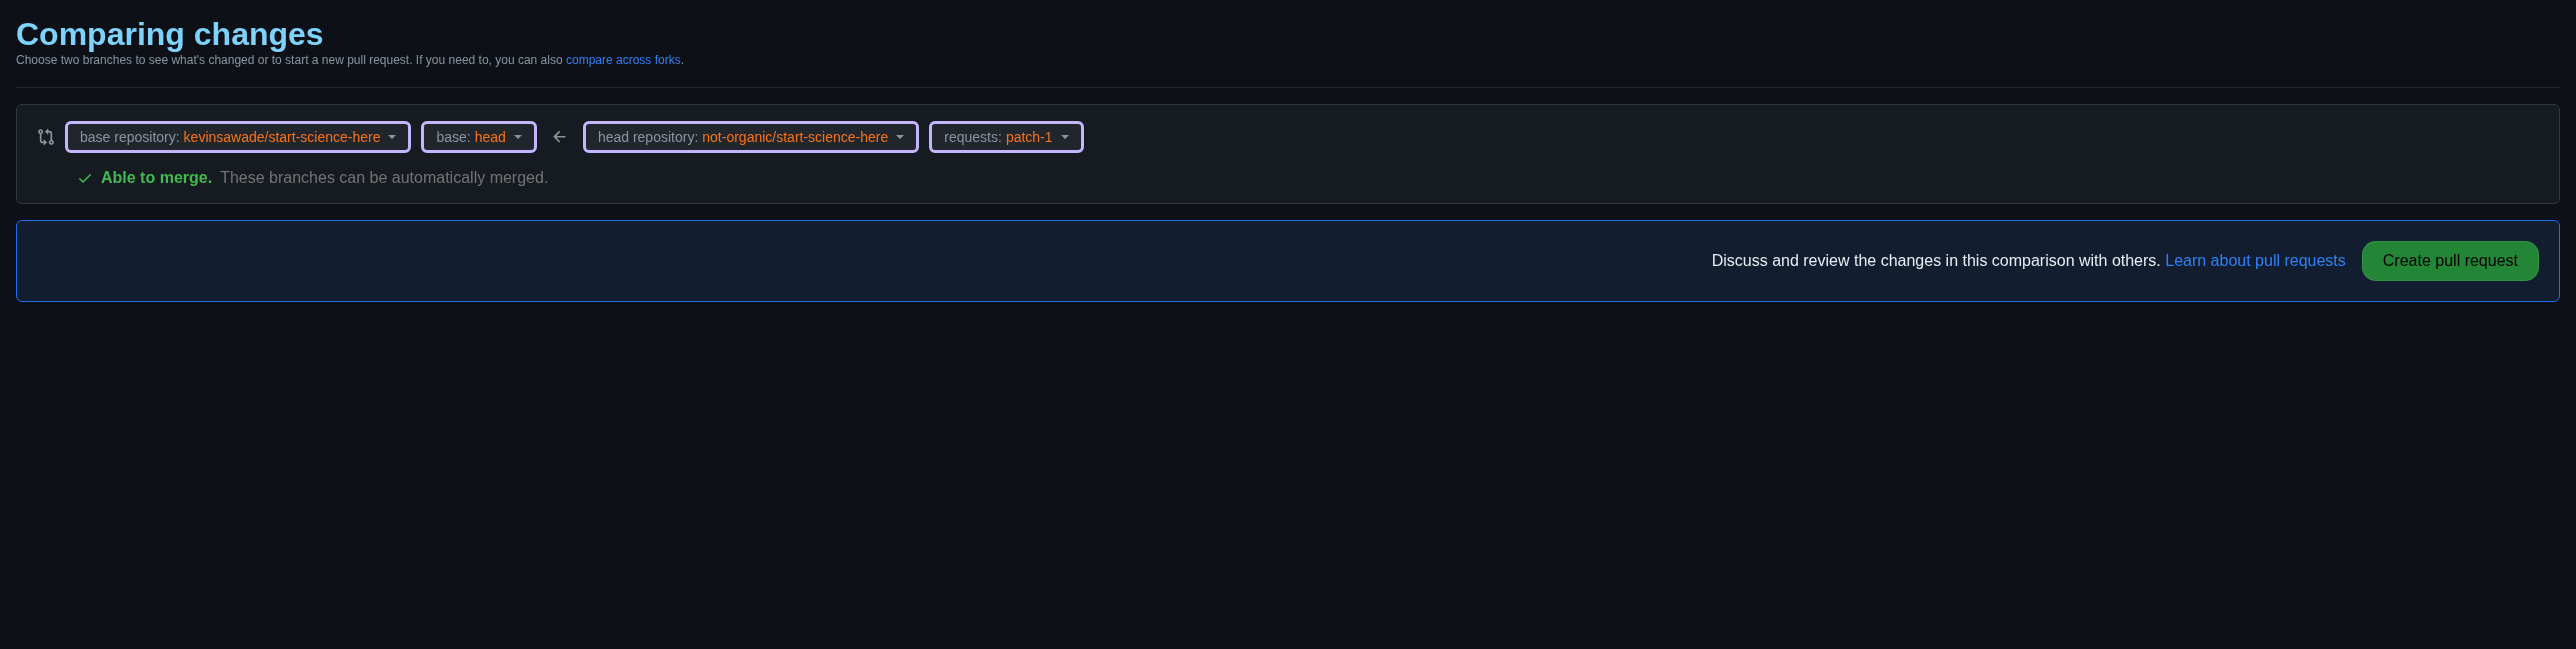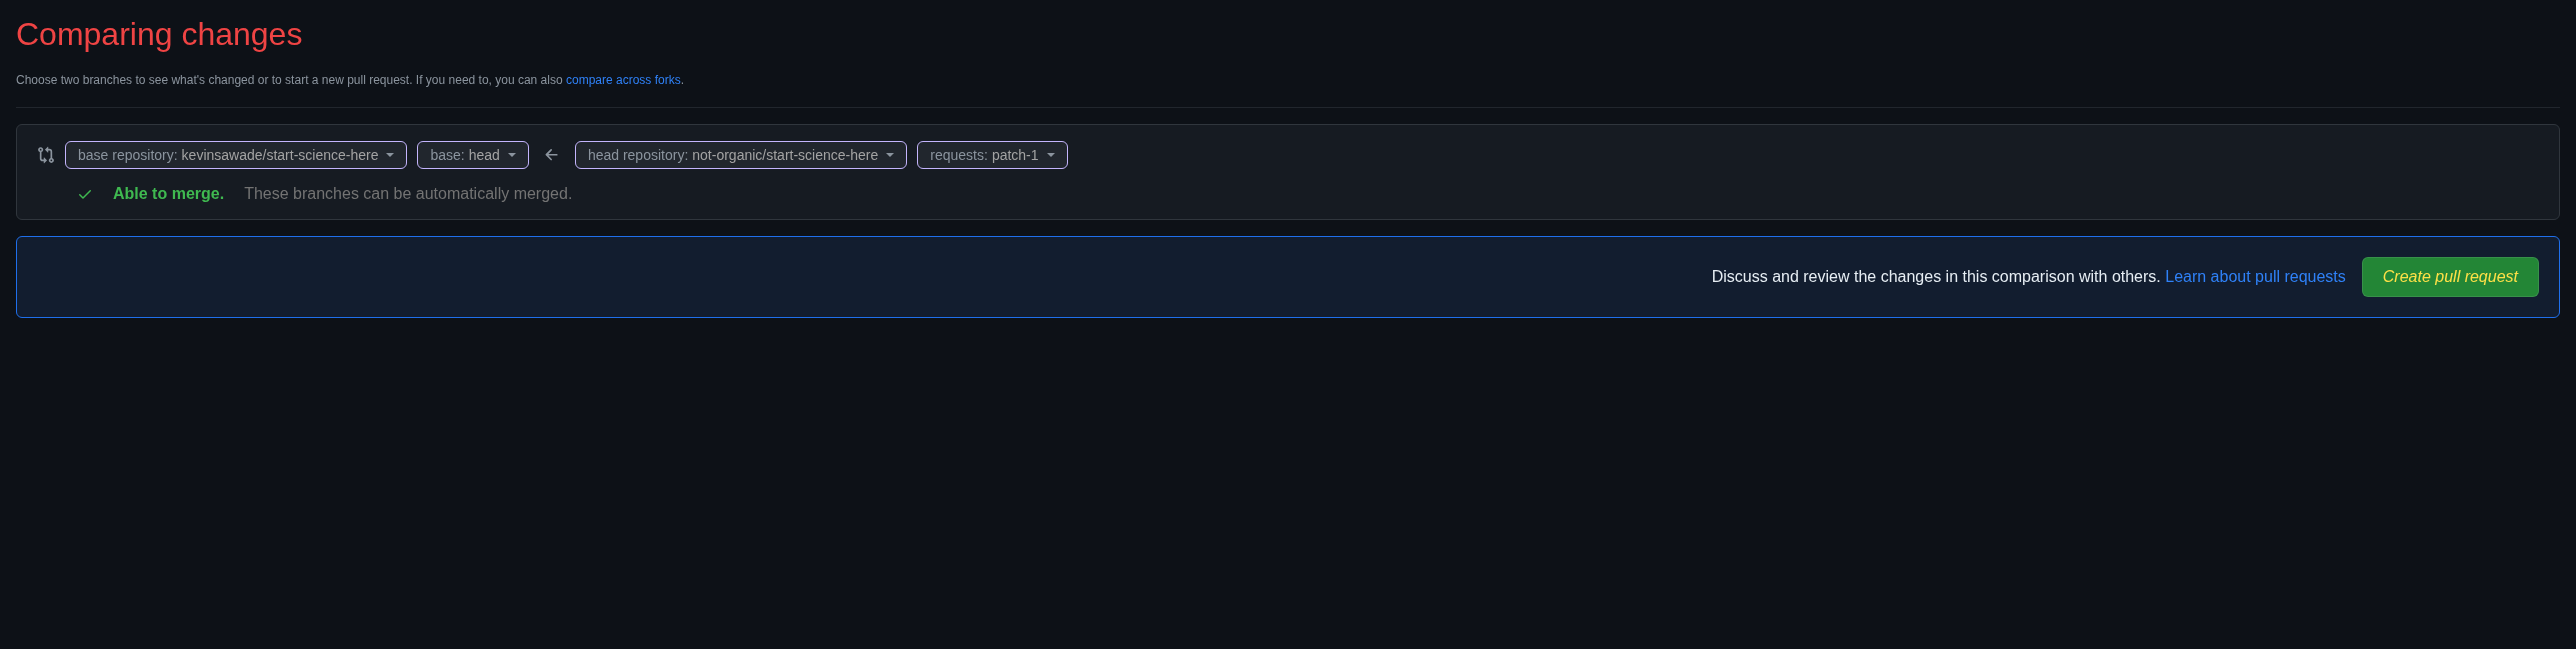--- a/index.html
+++ b/index.html
@@ -9,23 +9,23 @@
     }
     body {
       background-color: #0d1117;
       color: #e6edf3;
       font-family: -apple-system, BlinkMacSystemFont, "Segoe UI", Helvetica, Arial, sans-serif;
       font-size: 14px;
       padding: 16px;
     }
     .page-title {
       font-size: 32px;
-      font-weight: 400;
-      color: #ef4444;
-      margin-bottom: 20px;
+      font-weight: 700;
+      color: #7dd3fc;
+      margin-bottom: 0;
     }
     .page-subtitle {
       font-size: 12px;
       color: #8b949e;
       margin-bottom: 20px;
     }
     .link {
       color: #2f81f7;
       text-decoration: none;
       cursor: pointer;
@@ -48,52 +48,52 @@
       gap: 10px;
       flex-wrap: wrap;
     }
     .compare-icon {
       color: #8b949e;
       display: inline-flex;
       align-items: center;
     }
     .branch-button {
       background-color: #21262d;
-      border: 1px solid #c4b5fd;
+      border: 3px solid #c4b5fd;
       border-radius: 6px;
       padding: 5px 12px;
       color: #8b949e;
       font-size: 14px;
       cursor: pointer;
       display: inline-flex;
       align-items: center;
       gap: 4px;
     }
     .branch-value {
-      color: #a3a3a3;
+      color: #f97316;
     }
     .caret-down {
       width: 0;
       height: 0;
       border-left: 4px solid transparent;
       border-right: 4px solid transparent;
       border-top: 4px solid #8b949e;
       margin-left: 4px;
     }
     .arrow-left {
       color: #8b949e;
       font-size: 18px;
       display: inline-flex;
       align-items: center;
       padding: 0 4px;
     }
     .merge-status {
       display: flex;
       align-items: center;
-      gap: 20px;
+      gap: 8px;
       margin-top: 16px;
       margin-left: 40px;
       font-size: 16px;
     }
     .check-icon {
       color: #3fb950;
       display: inline-flex;
     }
     .merge-able {
       color: #3fb950;
@@ -112,28 +112,27 @@
       justify-content: flex-end;
       gap: 16px;
     }
     .pr-text {
       color: #e6edf3;
       font-size: 16px;
     }
     .create-pr-button {
       background-color: #238636;
       border: 1px solid rgba(240,246,252,0.1);
-      border-radius: 6px;
-      color: #fde047;
+      border-radius: 14px;
+      color: #000000;
       font-size: 16px;
       font-weight: 500;
       padding: 10px 20px;
       cursor: pointer;
       white-space: nowrap;
-      font-style: italic;
     }
   </style>
 </head>
 <body>
 
 <h1 class="page-title">Comparing changes</h1>
 <p class="page-subtitle">
   <span>Choose two branches to see what's changed or to start a new pull request. If you need to, you can also </span><a class="link">compare across forks</a><span>.</span>
 </p>
 

